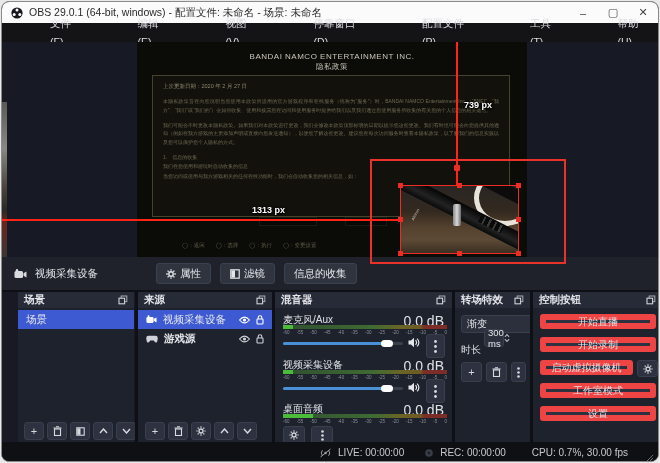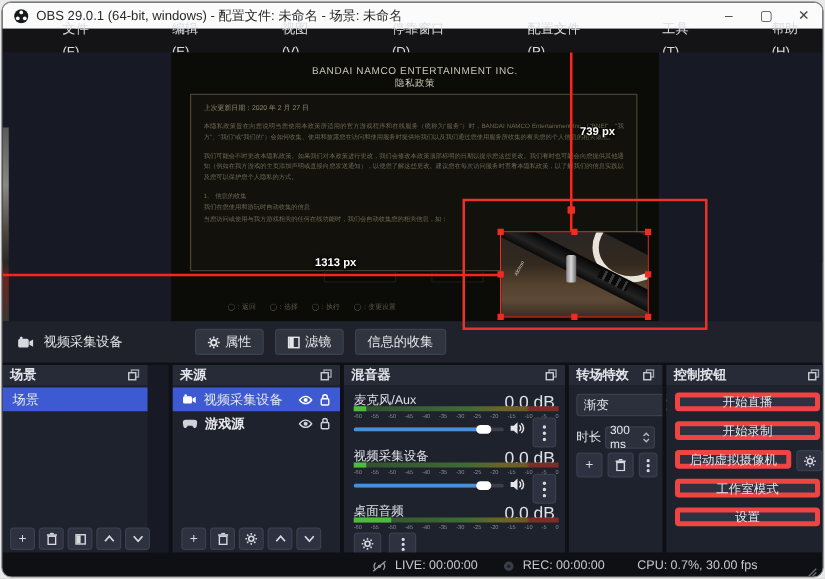--- a/index.html
+++ b/index.html
@@ -48,23 +48,23 @@
   .mix-name{position:absolute;font-size:10px;color:#dfe1e6;}
   .mix-db{position:absolute;font-size:14px;color:#dfe1e6;right:8px;}
   .meter{position:absolute;left:8px;width:164px;height:4px;background:linear-gradient(90deg,#2f4f2f 0%,#3f6b33 55%,#6b6426 72%,#6e5a22 84%,#7c2d27 86%,#7c2d27 100%);}
   .meter-fill{position:absolute;left:0;top:0;bottom:0;background:#4cbb3c;}
   .ticks{position:absolute;left:8px;width:164px;display:flex;justify-content:space-between;font-size:4.5px;color:#8a8d96;}
   .slider-track{position:absolute;left:8px;width:120px;height:3px;border-radius:2px;background:#3a3f4c;}
   .slider-fill{position:absolute;left:0;top:0;bottom:0;border-radius:2px;background:#4a90d9;}
   .slider-handle{position:absolute;top:-2px;width:12px;height:7px;border-radius:4px;background:#ffffff;}
   .dots-btn{position:absolute;width:17px;height:22px;background:#2d3140;border:1px solid #3a3f4d;border-radius:3px;display:flex;align-items:center;justify-content:center;}
   .sel-box{position:absolute;height:18px;background:#2c303c;border:1px solid #3a3f4d;border-radius:3px;display:flex;align-items:center;justify-content:space-between;padding:0 5px;font-size:10px;color:#e4e6ea;box-sizing:border-box;}
-  .ctl-btn{position:absolute;left:7px;width:116px;height:15px;background:#2d3140;border:4px solid #ef4444;border-radius:3px;color:#e4e6ea;font-size:10px;display:flex;align-items:center;justify-content:center;box-sizing:border-box;}
-  
-  .statusbar{left:0;top:440px;right:0;height:21px;background:#0e1014;display:flex;align-items:center;justify-content:flex-end;color:#c7c9ce;font-size:10px;gap:6px;padding-right:52px;}
+  .ctl-btn{position:absolute;left:7px;width:116px;height:15px;background:#2d3140;border:6px solid #ef4444;border-radius:3px;color:#e4e6ea;font-size:10px;display:flex;align-items:center;justify-content:center;box-sizing:border-box;}
+  
+  .statusbar{left:0;top:440px;right:0;height:21px;background:#0e1014;display:flex;align-items:center;justify-content:flex-end;color:#c7c9ce;font-size:10px;gap:6px;padding-right:30px;}
   .gap-v{position:absolute;top:290px;height:150px;width:3px;background:#0e1016;z-index:5;}
   svg{display:block;}
 </style>
 </head>
 <body>
 
 <div id="app">
 
   <div class="abs titlebar">
     <span style="margin:0 6px 0 9px;">
@@ -178,21 +178,21 @@
     <div class="ctx-btn">
       <span>信息的收集</span>
     </div>
   </div>
 
   <div class="gap-v" style="left:133px;"></div>
   <div class="gap-v" style="left:270px;"></div>
   <div class="gap-v" style="left:450px;"></div>
   <div class="gap-v" style="left:528px;"></div>
 
-  <div class="dock" style="left:0;width:116px;">
+  <div class="dock" style="left:16px;width:116px;">
     <div class="dock-h">
       <span>场景</span>
       <span>
         <svg width="10" height="10" viewBox="0 0 10 10">
             <rect x="3.2" y="1" width="5.6" height="5.6" fill="none" stroke="#9ea2ac" stroke-width="1.1"></rect>
             <rect x="1" y="3.2" width="5.6" height="5.6" fill="#272b37" stroke="#cfd2d8" stroke-width="1.1"></rect>
           </svg>
       </span>
     </div>
     <div class="list-item selected" style="top:18px;">
@@ -458,21 +458,21 @@
     <div class="sel-box" style="left:6px;top:23px;width:82px;">
       <span>渐变</span>
       <span>
         <svg width="7" height="10" viewBox="0 0 7 10">
             <polyline points="1,3.6 3.5,1 6,3.6" fill="none" stroke="#b8bbc4" stroke-width="1.2"></polyline>
             <polyline points="1,6.4 3.5,9 6,6.4" fill="none" stroke="#b8bbc4" stroke-width="1.2"></polyline>
           </svg>
       </span>
     </div>
     <div class="abs" style="left:6px;top:51px;font-size:10px;color:#dfe1e6;">时长</div>
-    <div class="sel-box" style="left:29px;top:49px;width:40px;padding:4px 3px;">
+    <div class="sel-box" style="left:29px;top:37px;width:20px;padding:4px 3px;">
       <span style="font-size:9.5px;">300 ms</span>
       <span>
         <svg width="6" height="10" viewBox="0 0 7 10">
             <polyline points="1,3.6 3.5,1 6,3.6" fill="none" stroke="#b8bbc4" stroke-width="1.2"></polyline>
             <polyline points="1,6.4 3.5,9 6,6.4" fill="none" stroke="#b8bbc4" stroke-width="1.2"></polyline>
           </svg>
       </span>
     </div>
     <div class="tool-btn" style="left:6px;top:70px;width:19px;height:18px;">+</div>
     <div class="tool-btn" style="left:31px;top:70px;width:19px;height:18px;">

